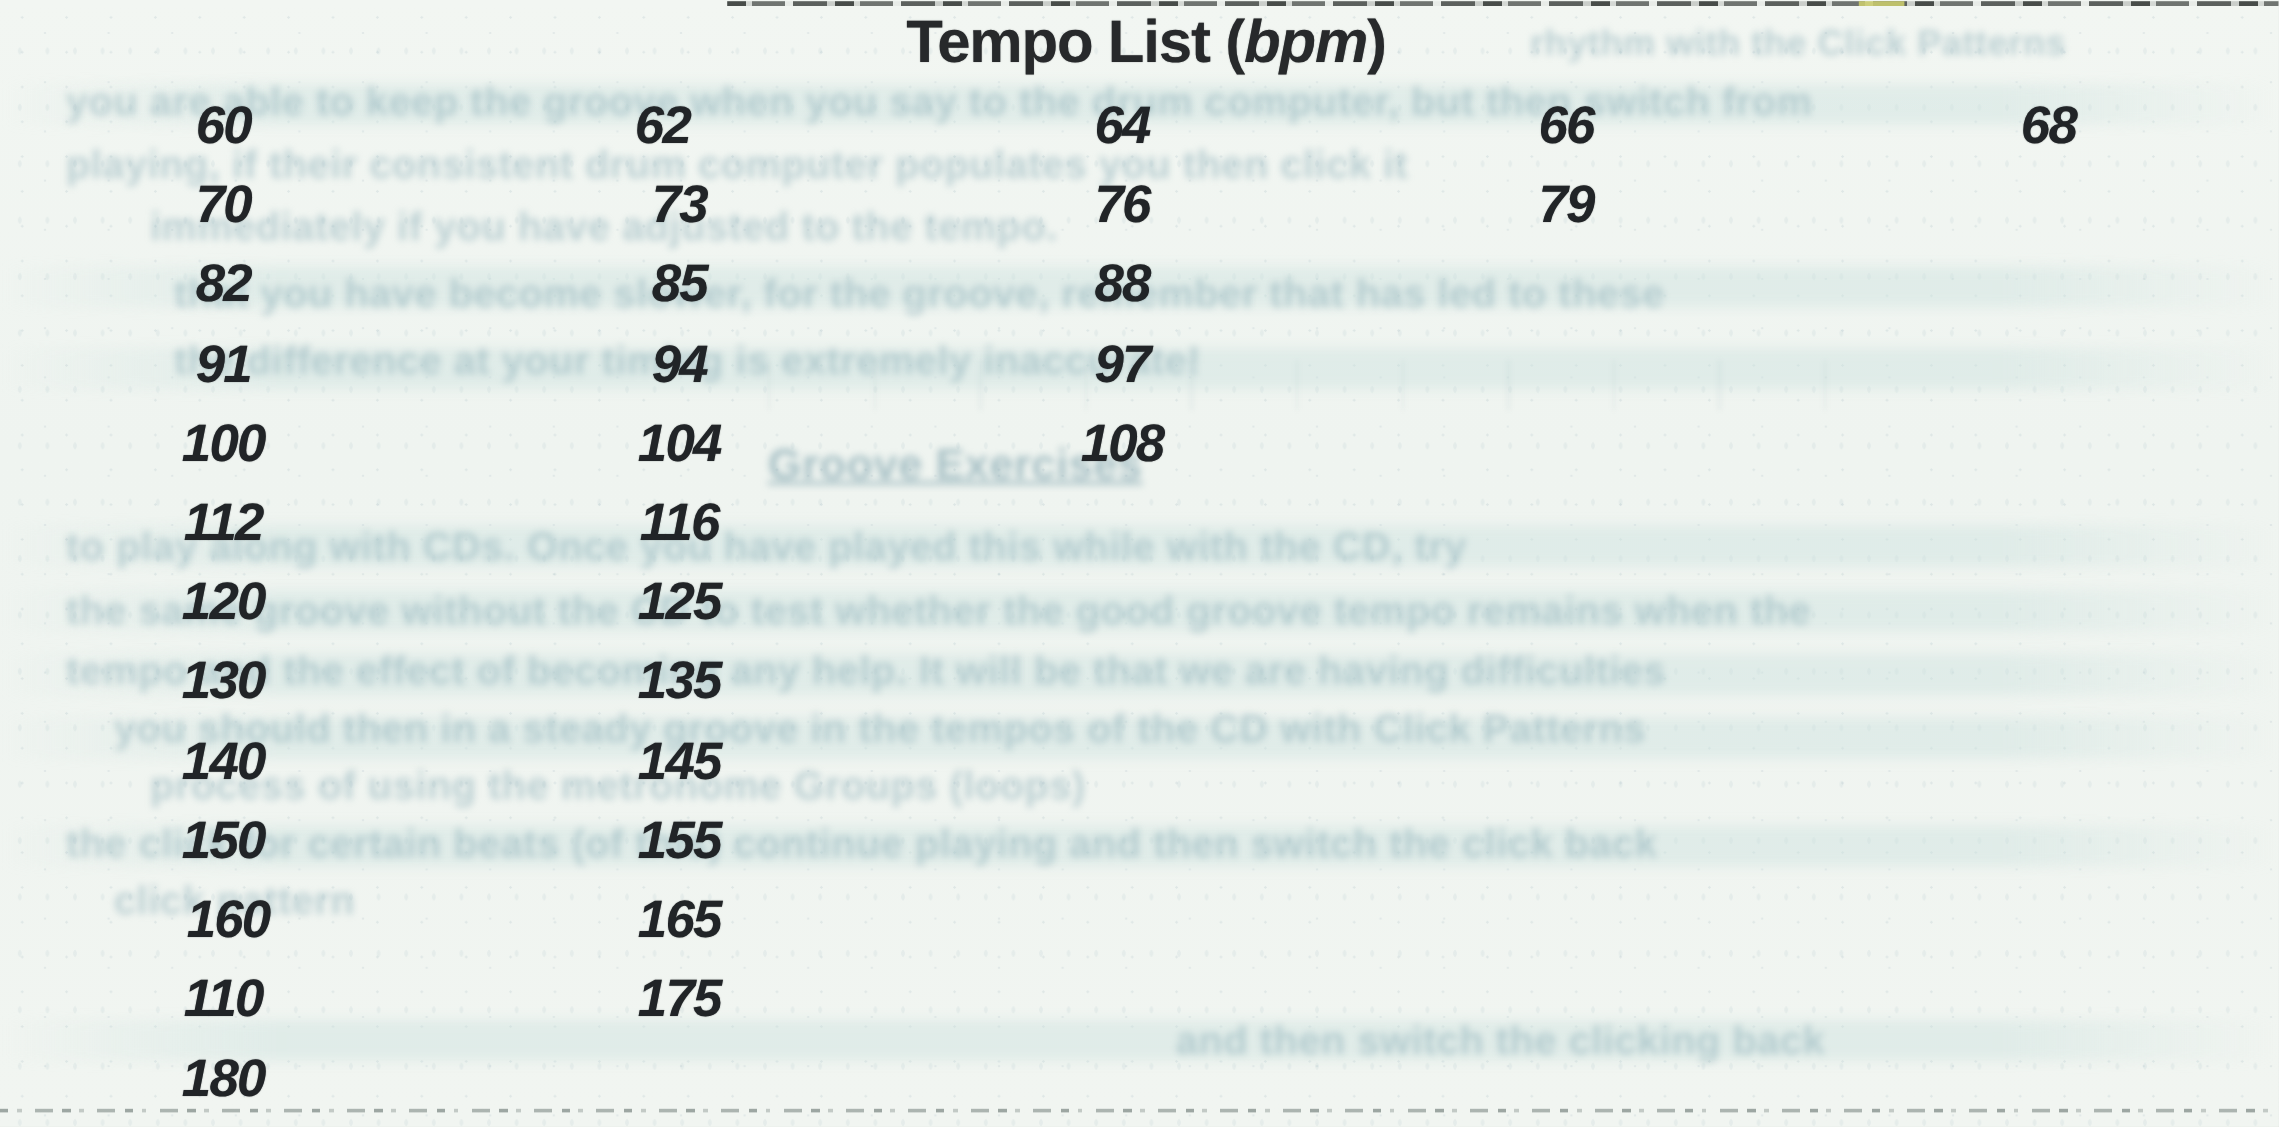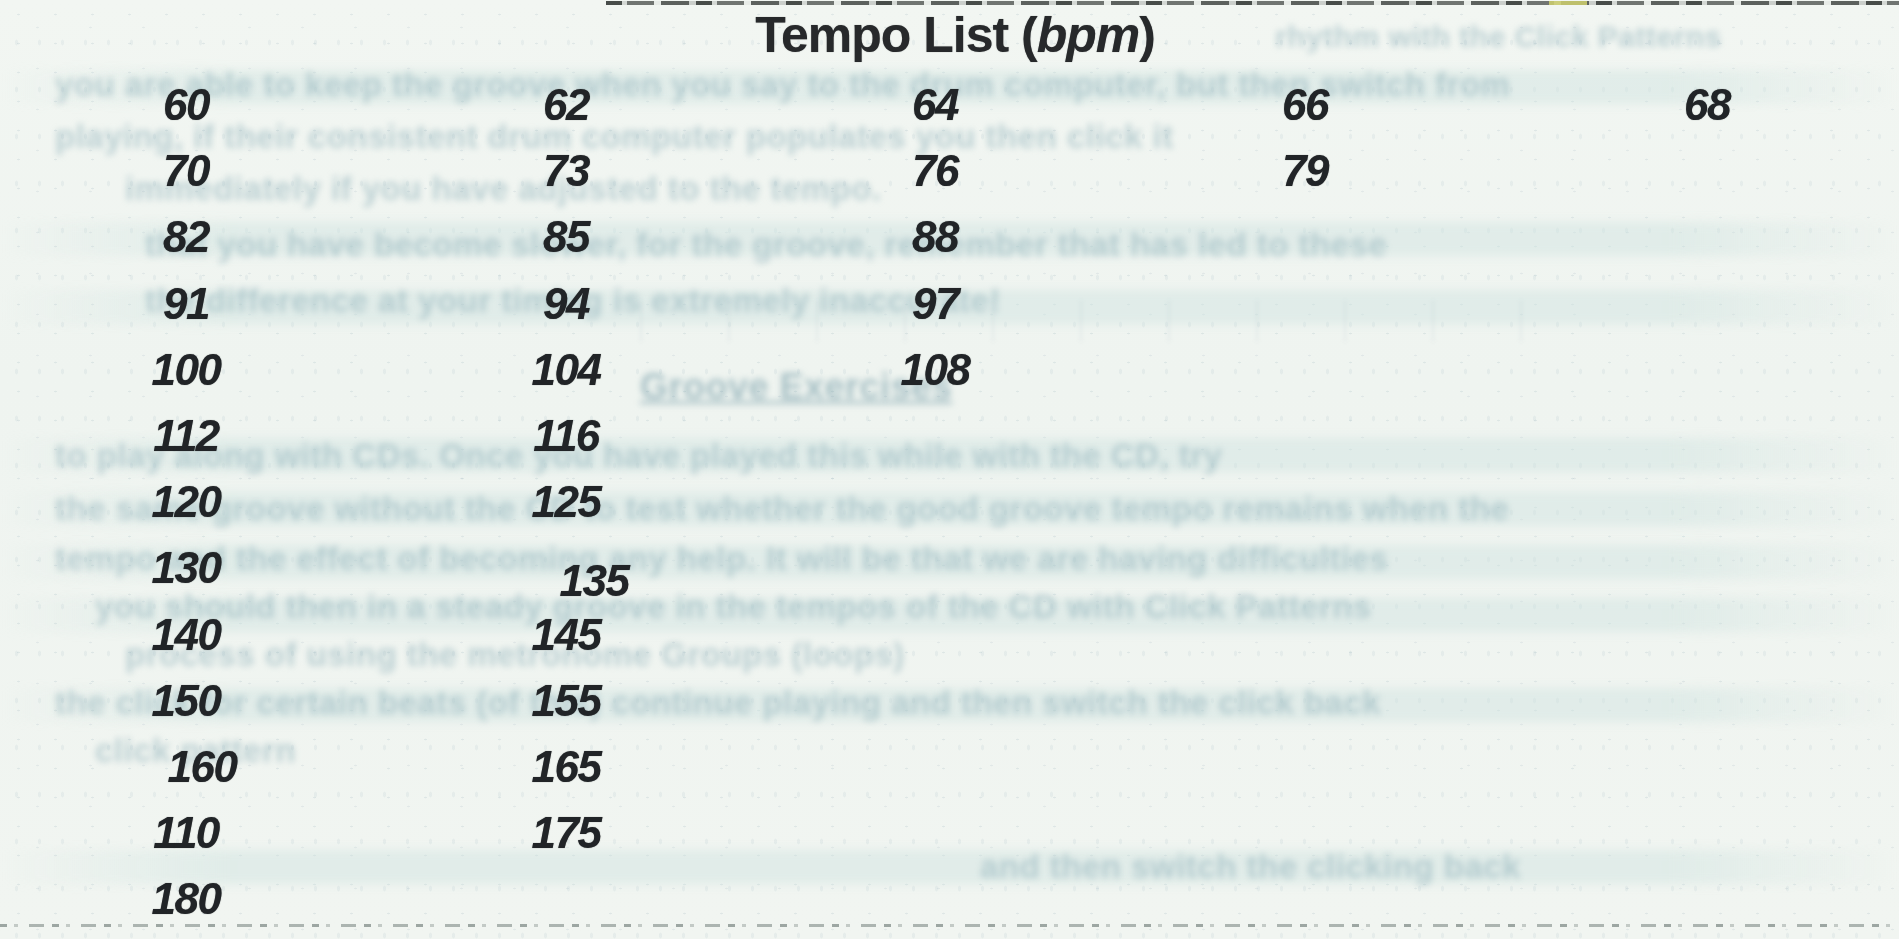--- a/index.html
+++ b/index.html
@@ -90,21 +90,21 @@
   <div class="notation-smear"></div>
 
   <div class="top-line"></div>
   <div class="top-line-accent"></div>
   <div class="bottom-line"></div>
 
   <h1 class="title"><span>Tempo List (</span><em>bpm</em><span>)</span></h1>
 
   <div id="tempo-grid">
       <div class="tempo" style="left: 186px; top: 105px;">60</div>
-      <div class="tempo" style="left: 566px; top: 105px;">62</div>
+      <div class="tempo" style="left: 552px; top: 105px;">62</div>
       <div class="tempo" style="left: 935px; top: 105px;">64</div>
       <div class="tempo" style="left: 1305px; top: 105px;">66</div>
       <div class="tempo" style="left: 1707px; top: 105px;">68</div>
       <div class="tempo" style="left: 186px; top: 171.2px;">70</div>
       <div class="tempo" style="left: 566px; top: 171.2px;">73</div>
       <div class="tempo" style="left: 935px; top: 171.2px; text-align: right;">76</div>
       <div class="tempo" style="left: 1305px; top: 171.2px;">79</div>
       <div class="tempo" style="left: 186px; top: 237.4px;">82</div>
       <div class="tempo" style="left: 566px; top: 237.4px;">85</div>
       <div class="tempo" style="left: 935px; top: 237.4px;">88</div>
@@ -112,24 +112,24 @@
       <div class="tempo" style="left: 566px; top: 303.6px;">94</div>
       <div class="tempo" style="left: 935px; top: 303.6px;">97</div>
       <div class="tempo" style="left: 186px; top: 369.8px;">100</div>
       <div class="tempo" style="left: 566px; top: 369.8px;">104</div>
       <div class="tempo" style="left: 935px; top: 369.8px;">108</div>
       <div class="tempo" style="left: 186px; top: 436px;">112</div>
       <div class="tempo" style="left: 566px; top: 436px;">116</div>
       <div class="tempo" style="left: 186px; top: 502.2px;">120</div>
       <div class="tempo" style="left: 566px; top: 502.2px;">125</div>
       <div class="tempo" style="left: 186px; top: 568.4px;">130</div>
-      <div class="tempo" style="left: 594px; top: 568.4px; margin-top: 13px;">135</div>
+      <div class="tempo" style="left: 566px; top: 568.4px;">135</div>
       <div class="tempo" style="left: 186px; top: 634.6px;">140</div>
       <div class="tempo" style="left: 566px; top: 634.6px;">145</div>
       <div class="tempo" style="left: 186px; top: 700.8px;">150</div>
       <div class="tempo" style="left: 566px; top: 700.8px;">155</div>
-      <div class="tempo" style="left: 202px; top: 767px;">160</div>
+      <div class="tempo" style="left: 190px; top: 767px;">160</div>
       <div class="tempo" style="left: 566px; top: 767px;">165</div>
       <div class="tempo" style="left: 186px; top: 833.2px;">110</div>
       <div class="tempo" style="left: 566px; top: 833.2px;">175</div>
       <div class="tempo" style="left: 186px; top: 899.4px;">180</div>
     </div>
 </div>
 
 </body></html>

